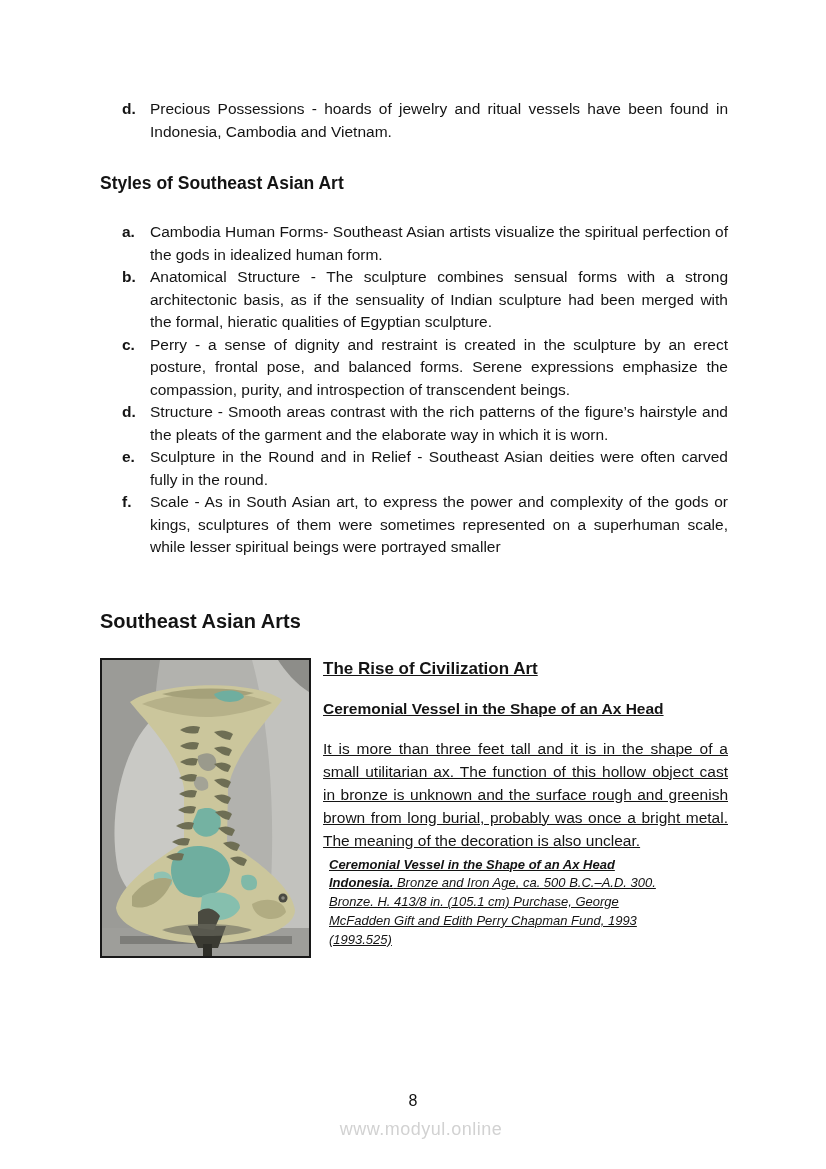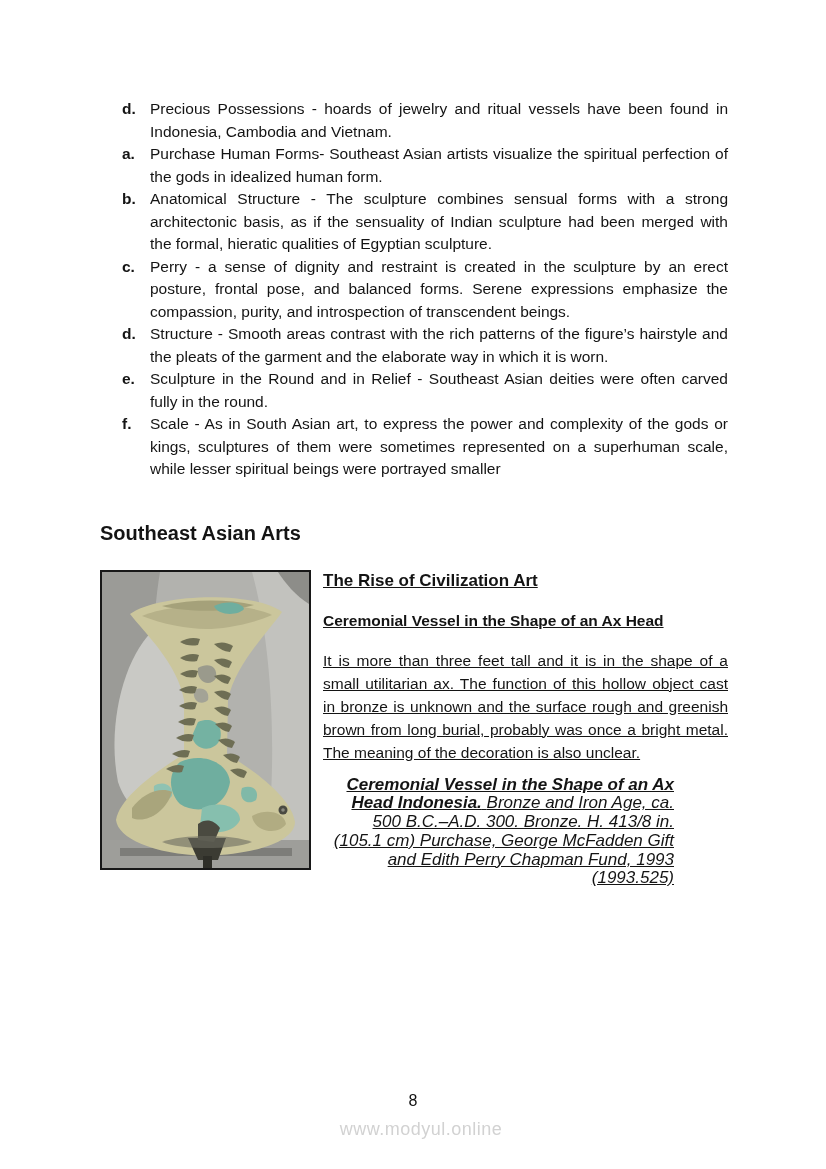--- a/index.html
+++ b/index.html
@@ -34,21 +34,21 @@
   h2.styles-heading {
     font-size:17.5px;
     line-height:22px;
     font-weight:bold;
     margin:29px 0 27px 0;
   }
   h1.arts-heading {
     font-size:20px;
     line-height:26px;
     font-weight:bold;
-    margin:39px 0 0 0;
+    margin:49px 0 0 0;
   }
   .figure-row {
     display:flex;
     gap:12px;
     margin-top:24px;
     align-items:flex-start;
     text-decoration:underline;
   }
   .figure-frame {
     width:207px; height:296px;
@@ -69,27 +69,26 @@
     font-weight:bold;
     margin-top:18px;
   }
   .body-par {
     font-size:15.5px;
     line-height:23px;
     text-align:justify;
     margin-top:18px;
   }
   .caption {
-    font-size:17px;
+    font-size:13px;
     line-height:18.8px;
     font-style:italic;
-    margin-top:12px;
+    margin-top:4px;
     margin-left:6px;
     width:345px;
-    text-align:right;
   }
   .caption .cap-bold { font-weight:bold; }
   .page-number {
     position:absolute;
     left:0; right:0; top:1092px;
     text-align:center;
     font-size:16px;
     color:#111;
   }
   .watermark {
@@ -105,25 +104,26 @@
 <body>
 
 <div class="content">
 
   <div class="li">
     <span class="letter">d.</span>
     <b>Precious Possessions -</b>
     <span>hoards of jewelry and ritual vessels have been found in Indonesia, Cambodia and Vietnam.</span>
   </div>
 
+  <h2 class="styles-heading">Styles of Southeast Asian Art</h2>
 
   <div>
     <div class="li">
       <span class="letter">a.</span>
-      <b>Purchase Human Forms-</b>
+      <b>Cambodia Human Forms-</b>
       <span>Southeast Asian artists visualize the spiritual perfection of the gods in idealized human form.</span>
     </div>
     <div class="li">
       <span class="letter">b.</span>
       <b>Anatomical Structure -</b>
       <span>The sculpture combines sensual forms with a strong architectonic basis, as if the sensuality of Indian sculpture had been merged with the formal, hieratic qualities of Egyptian sculpture.</span>
     </div>
     <div class="li">
       <span class="letter">c.</span>
       <b>Perry -</b>

